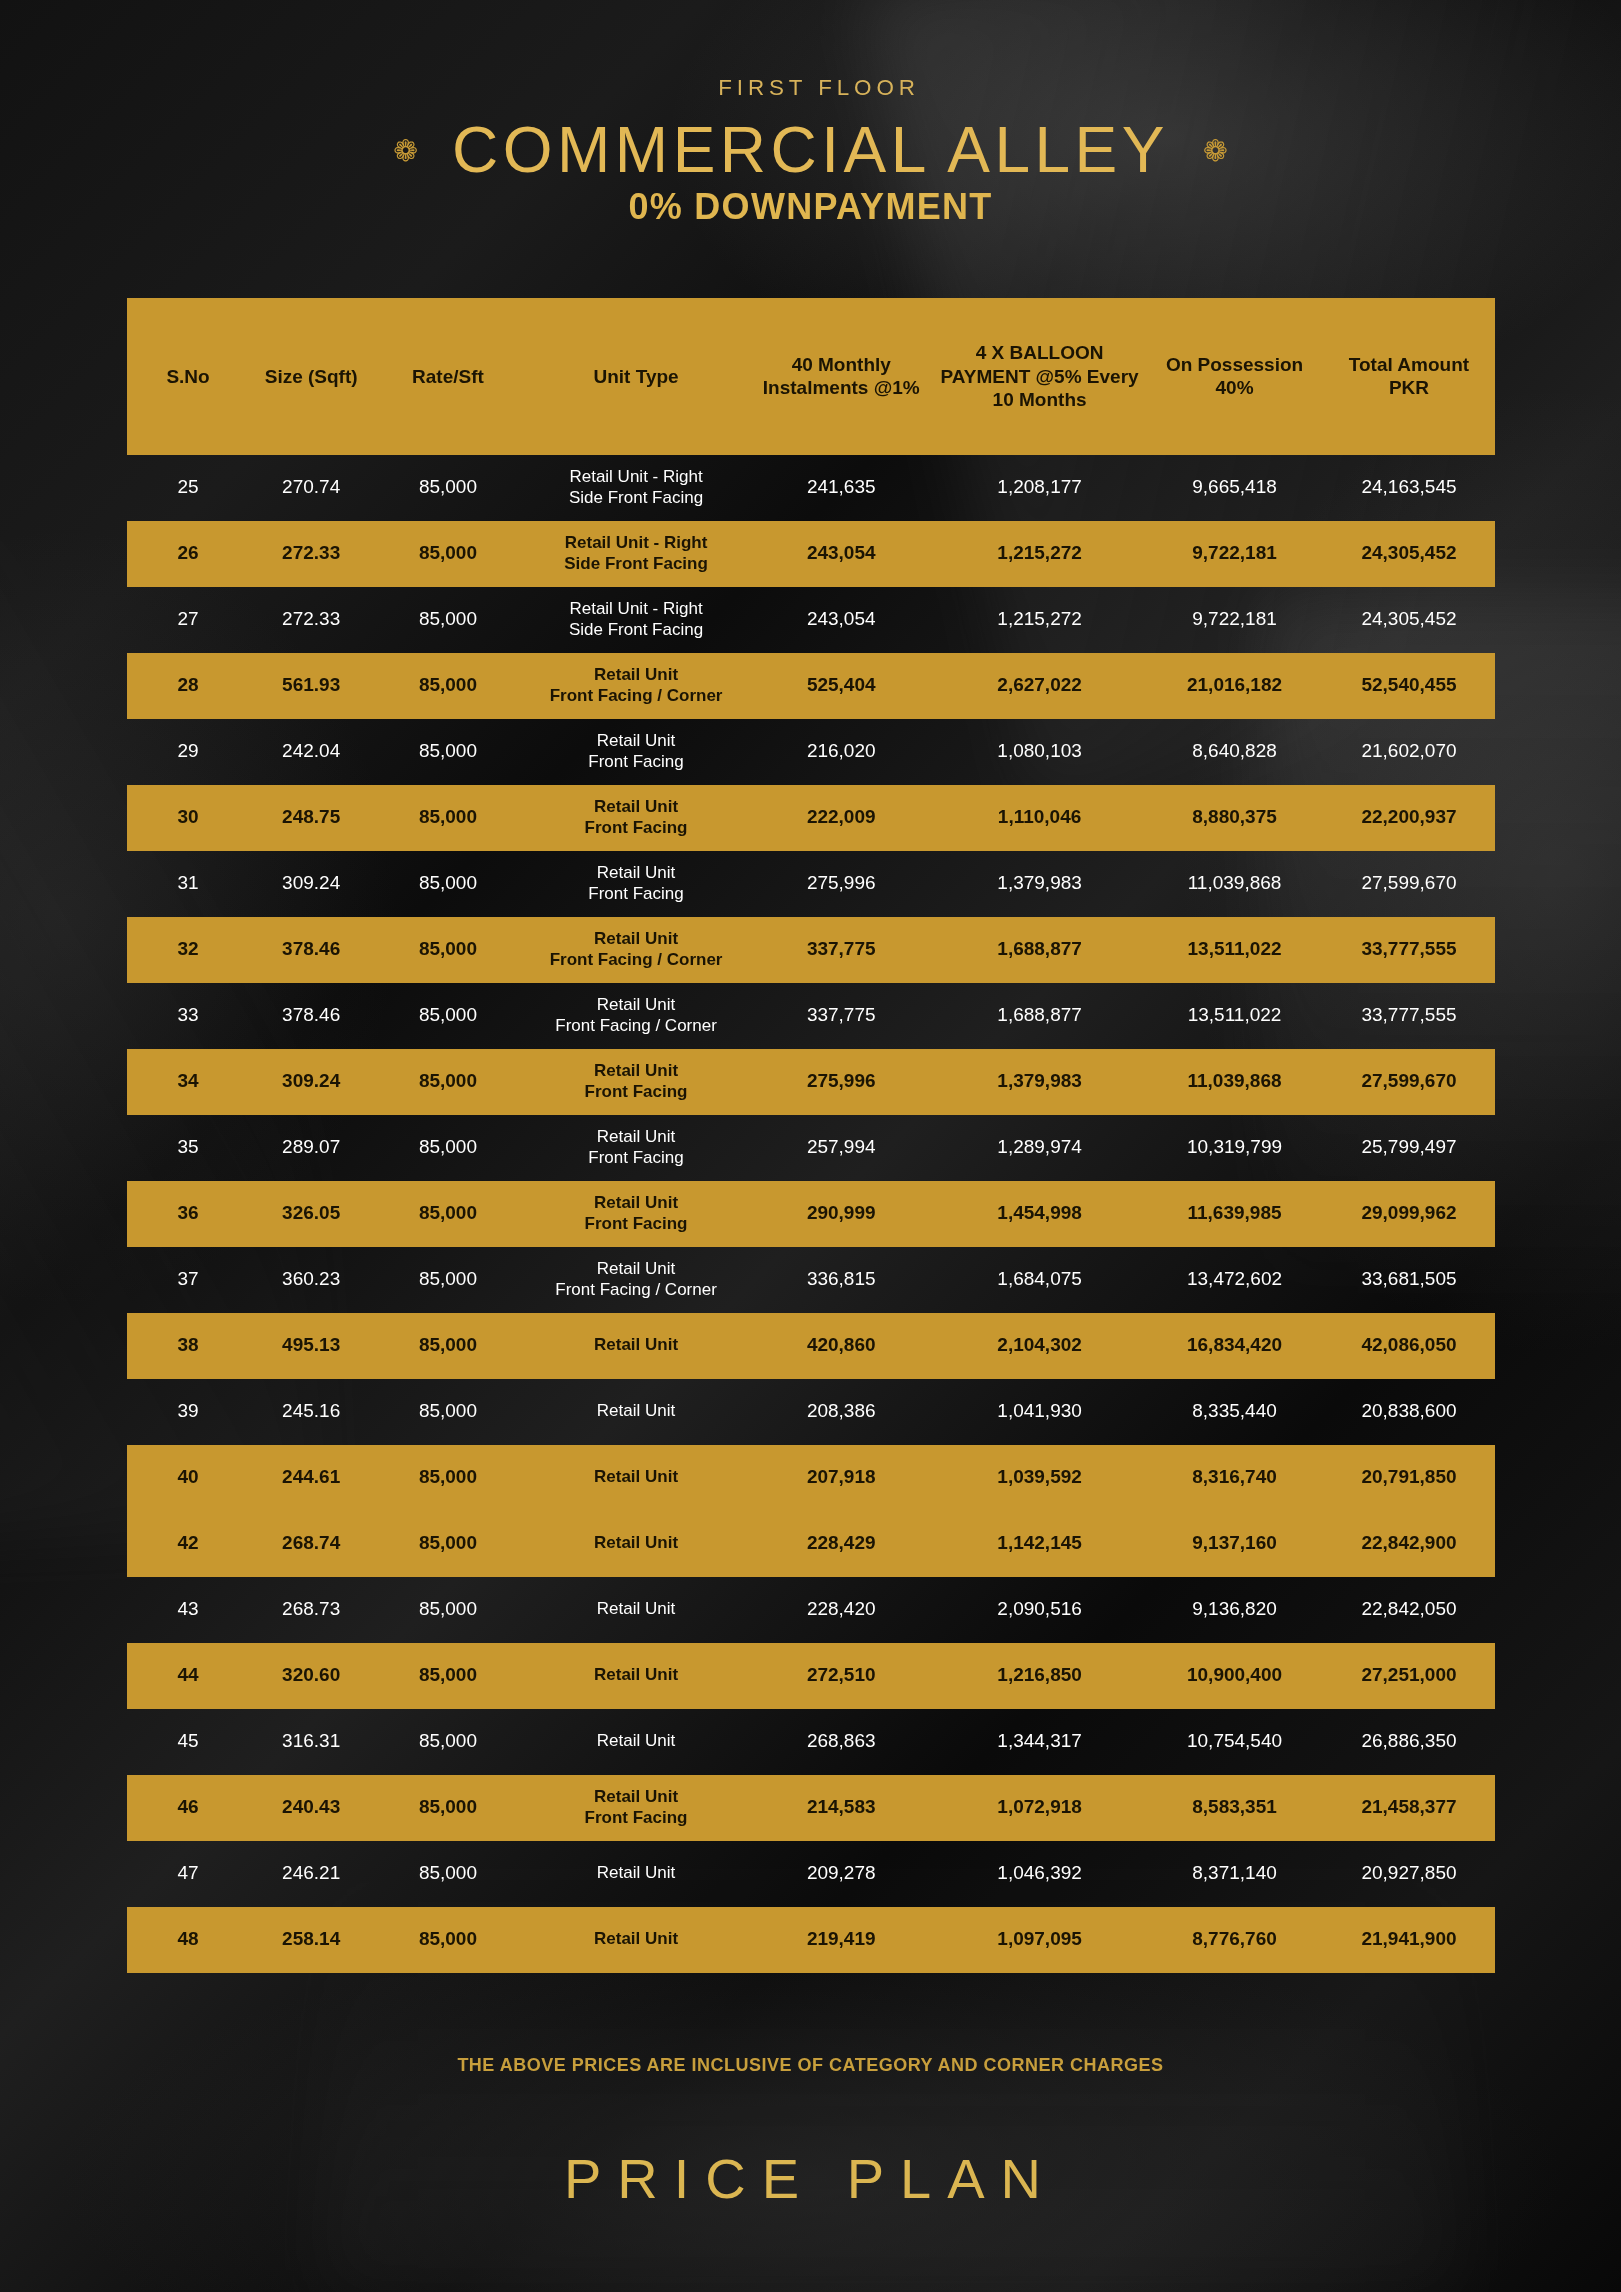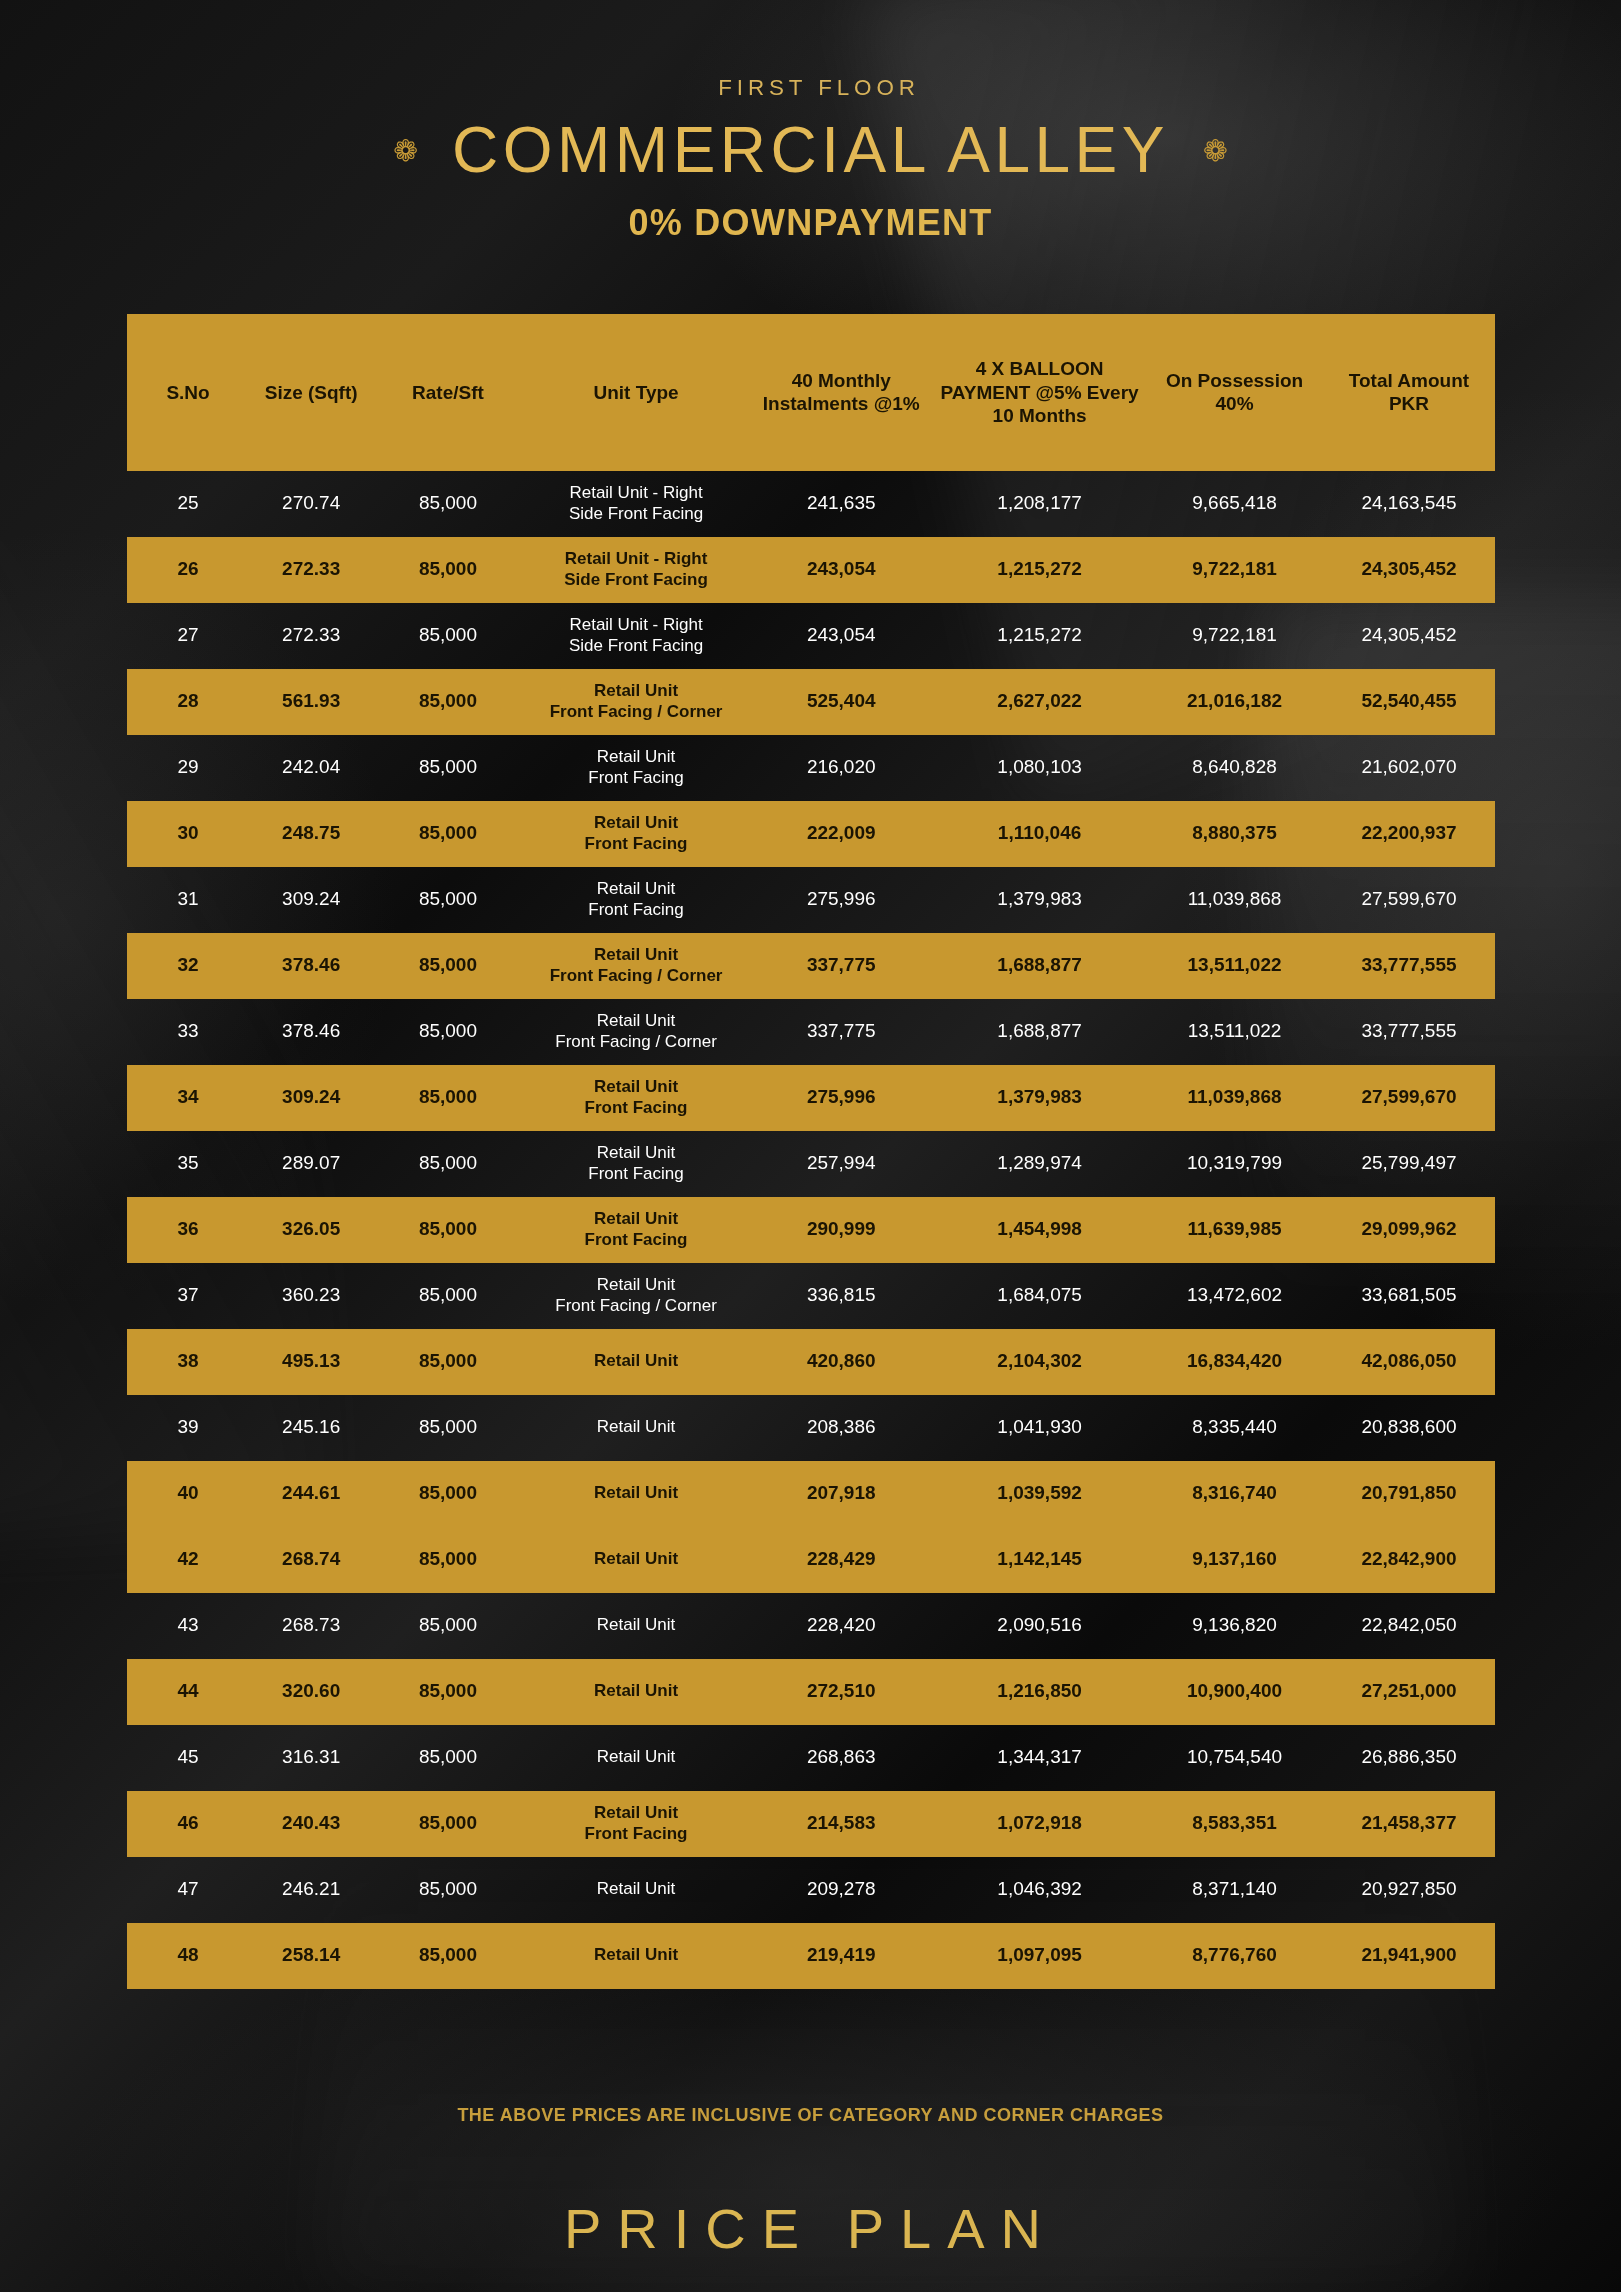--- a/index.html
+++ b/index.html
@@ -69,21 +69,20 @@
     line-height: 1.1;
     white-space: nowrap;
   }
   .orn {
     color: #c79a36;
     font-size: 29.6px;
     line-height: 1;
     letter-spacing: 0;
   }
   .subtitle {
-    margin-top: 16px;
     color: #e0b64f;
     font-size: 36px;
     font-weight: bold;
     letter-spacing: 1.3px;
   }
 
   .table-wrap {
     position: relative;
     margin: 70px auto 0 auto;
     width: 1368px;
@@ -130,21 +129,21 @@
     color: #1b1403;
     background: #c8982f;
     font-weight: bold;
   }
   tbody tr.dark td.num { font-weight: normal; }
   td.unit { font-size: 17px; font-weight: bold; }
   tbody tr.dark td.unit { color: #ffffff; }
   .unit small { display: block; font-size: 17px; line-height: 1.2; }
 
   .footnote {
-    margin-top: 116px;
+    margin-top: 82px;
     text-align: center;
     color: #caa03a;
     font-size: 18px;
     font-weight: bold;
     letter-spacing: 0.5px;
   }
   .price-plan {
     margin-top: 70px;
     text-align: center;
     color: #e0b94f;

